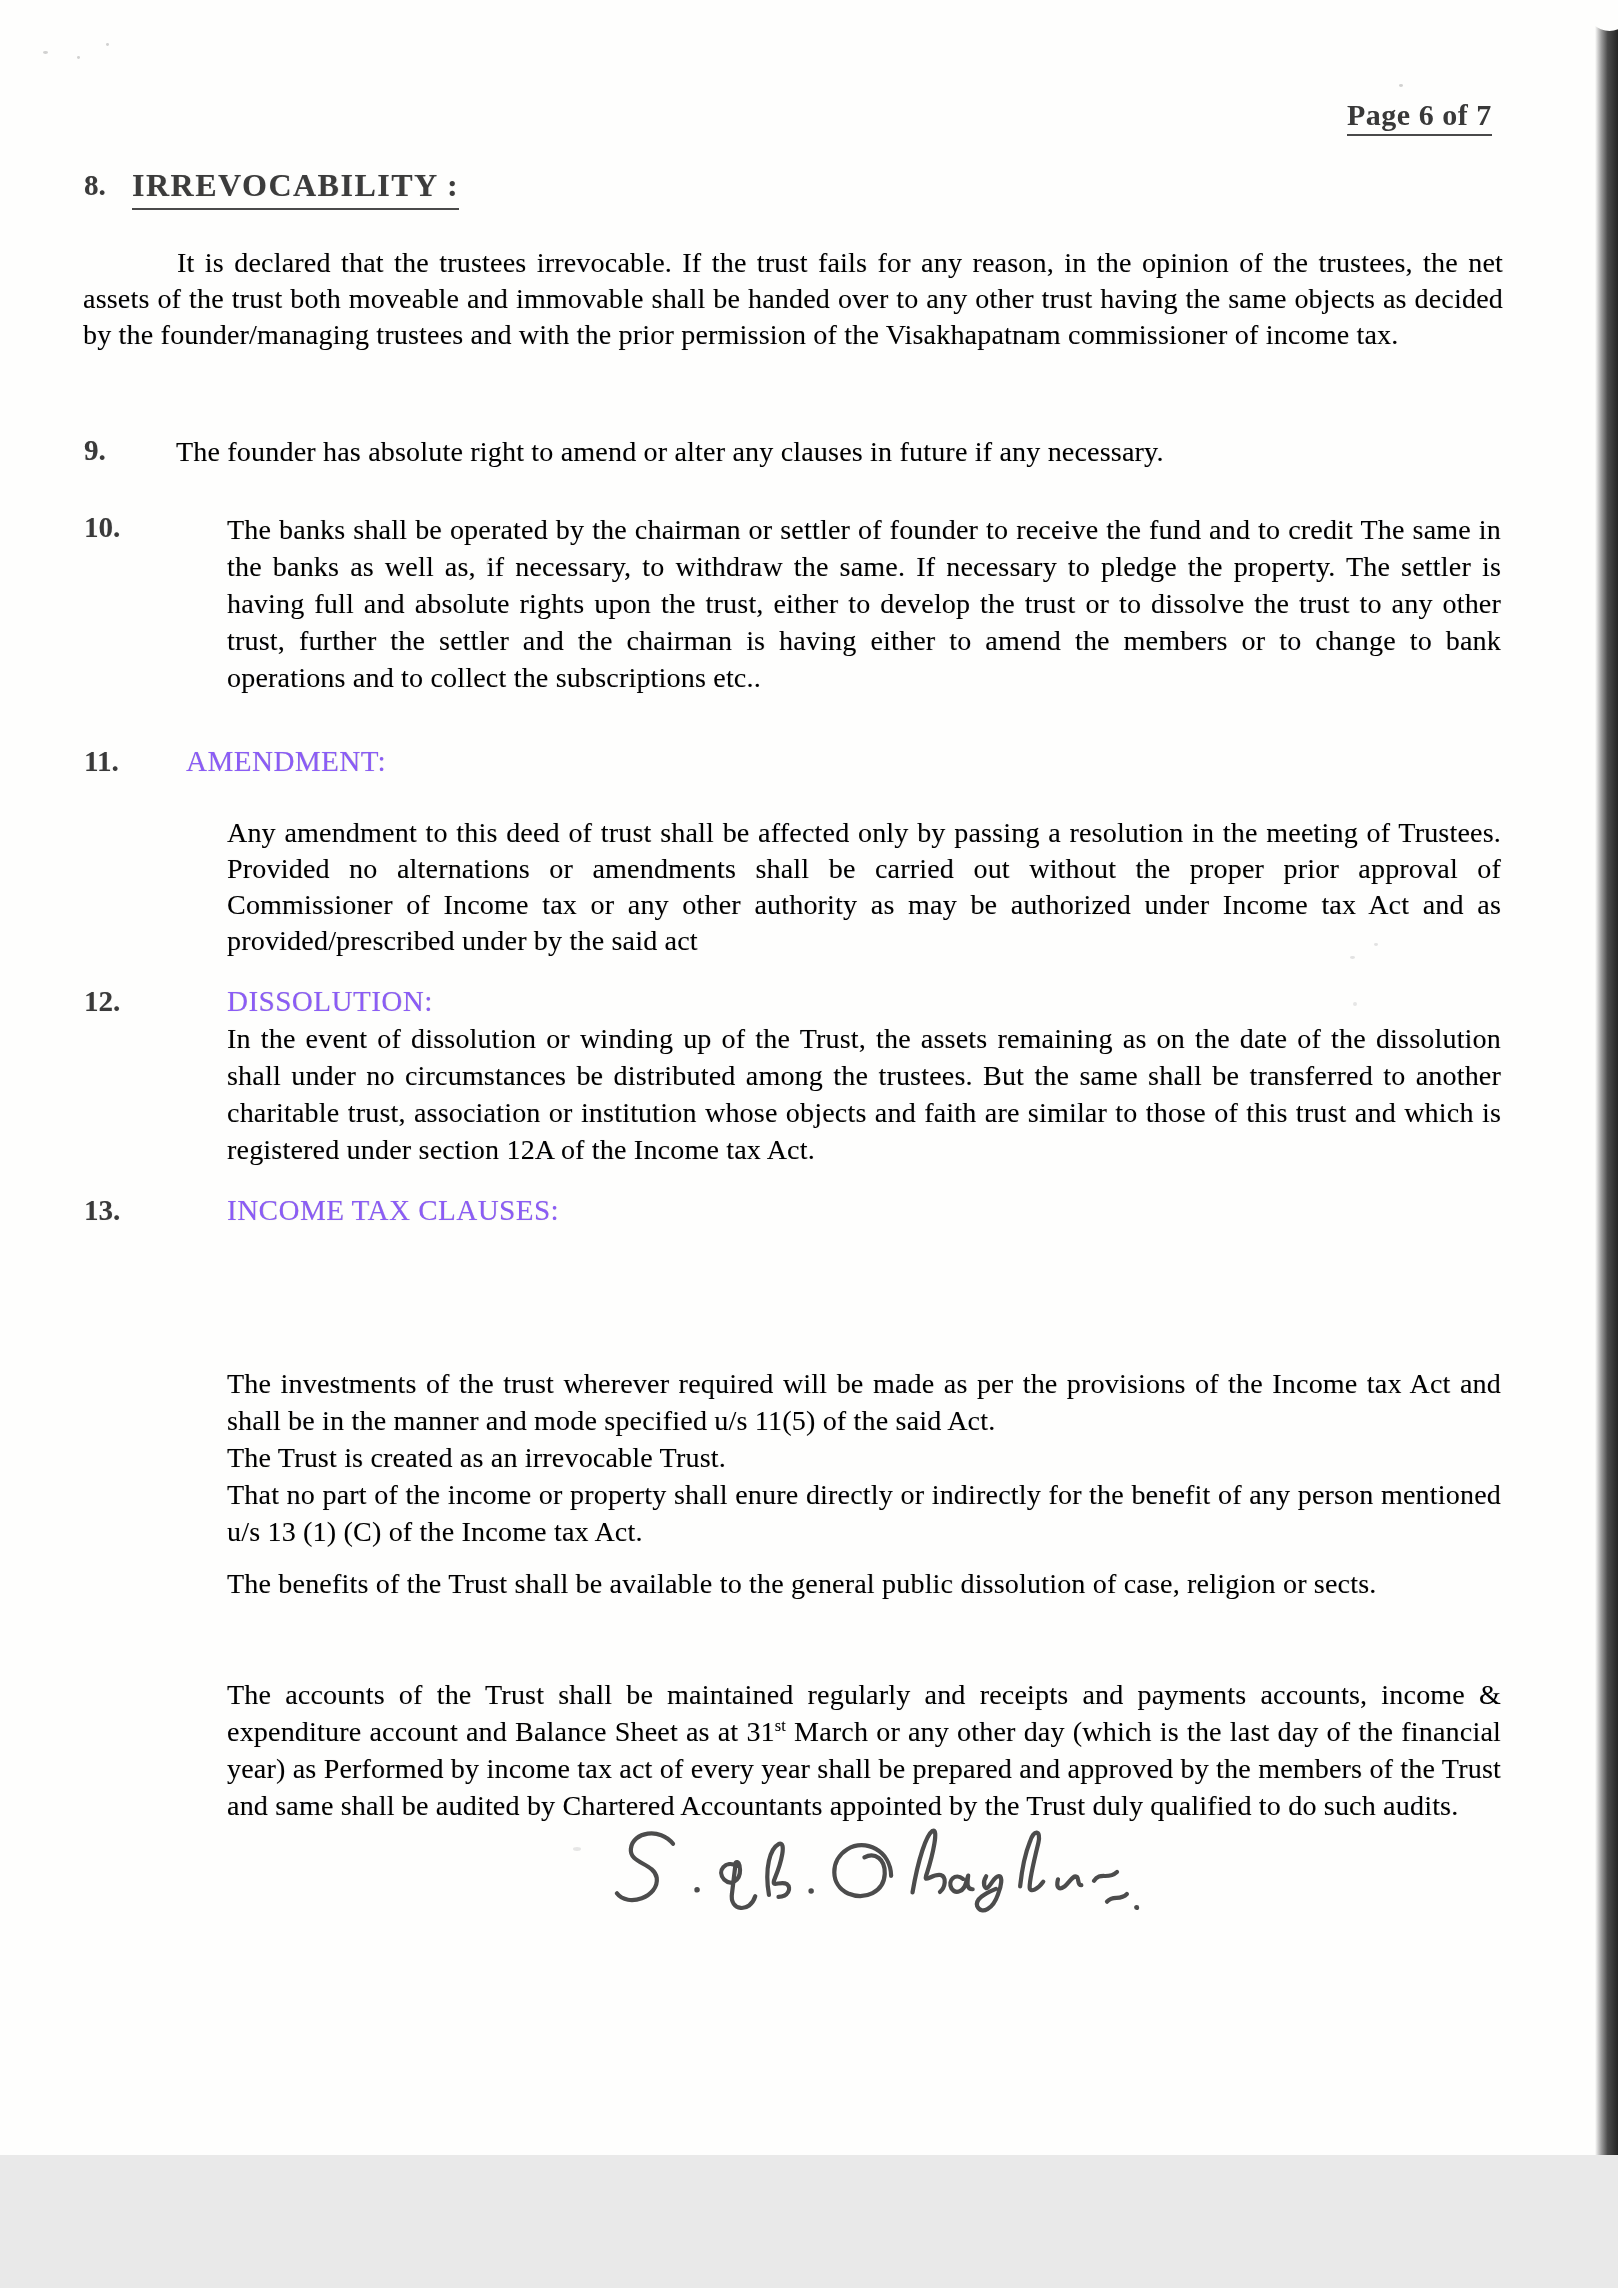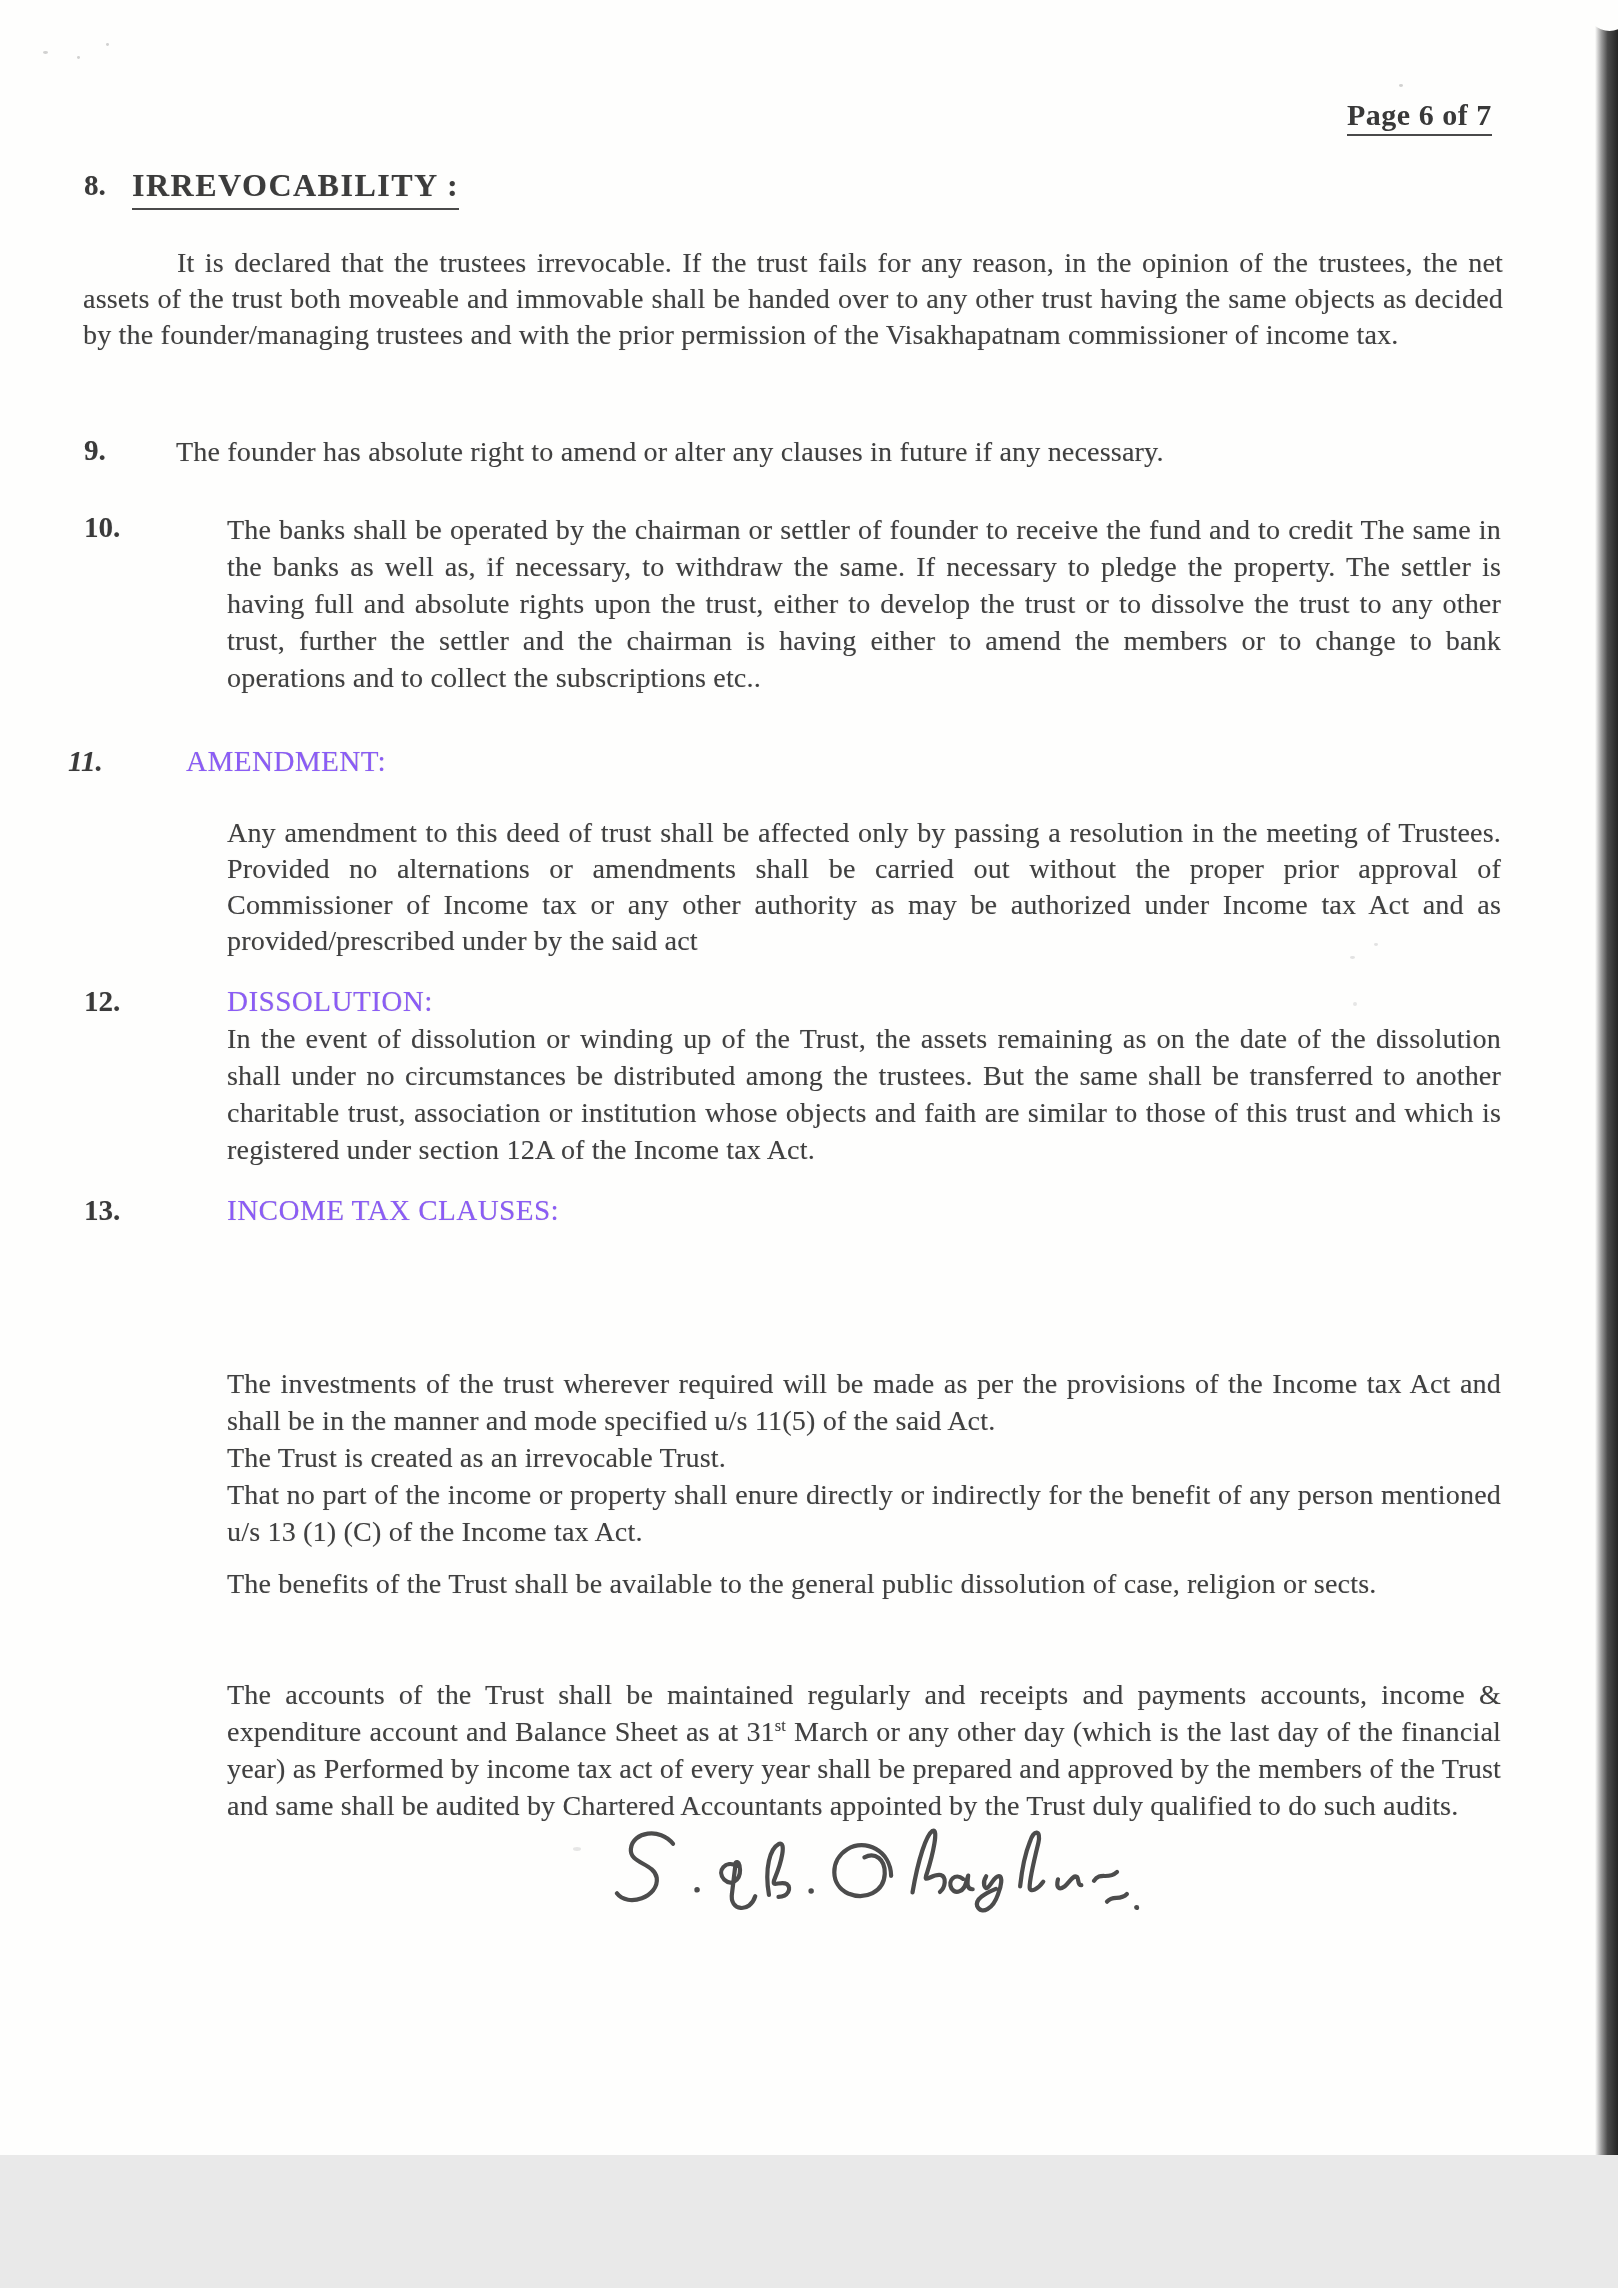--- a/index.html
+++ b/index.html
@@ -6,21 +6,21 @@
   .page {
     position:relative;
     width:1618px; height:2155px;
     margin:0 auto;
     background:#fefefd;
     overflow:hidden;
     font-family:"Liberation Serif","DejaVu Serif",serif;
     color:#414141;
   }
   .abs { position:absolute; margin:0; }
-  .ink { color:#404040; text-shadow:0.3px 0.3px 0.7px rgba(80,80,80,0.35); }
+  .ink { color:#000000; text-shadow:0.3px 0.3px 0.7px rgba(80,80,80,0.35); }
   .body { font-size:28px; line-height:36px; letter-spacing:0.2px; }
   .just { text-align:justify; }
   .num { font-size:29px; font-weight:bold; color:#3a3a3a; }
   .h-main {
     font-size:32px; font-weight:bold; letter-spacing:1.5px; color:#3c3c3c;
     border-bottom:2.9px solid #4a4a4a; padding-bottom:4px;
   }
   .h-sub { font-size:29px; letter-spacing:0.5px; color:#8b5cf6; }
   .page-num {
     font-size:30px; font-weight:bold; color:#393939;
@@ -71,21 +71,21 @@
   <span class="abs num ink" style="left:84px; top:169px;">8.</span>
   <span class="abs h-main ink" style="left:132px; top:167px;">IRREVOCABILITY :</span>
   <p class="abs body just ink" style="left:83px; top:245px; width:1420px; text-indent:94px;">It is declared that the trustees irrevocable. If the trust fails for any reason, in the opinion of the trustees, the net assets of the trust both moveable and immovable shall be handed over to any other trust having the same objects as decided by the founder/managing trustees and with the prior permission of the Visakhapatnam commissioner of income tax.</p>
 
   <span class="abs num ink" style="left:84px; top:434px;">9.</span>
   <p class="abs body ink" style="left:176px; top:434px; width:1333px;">The founder has absolute right to amend or alter any clauses in future if any necessary.</p>
 
   <span class="abs num ink" style="left:84px; top:511px;">10.</span>
   <p class="abs body just ink" style="left:227px; top:511px; width:1274px; line-height:37px;">The banks shall be operated by the chairman or settler of founder to receive the fund and to credit The same in the banks as well as, if necessary, to withdraw the same. If necessary to pledge the property. The settler is having full and absolute rights upon the trust, either to develop the trust or to dissolve the trust to any other trust, further the settler and the chairman is having either to amend the members or to change to bank operations and to collect the subscriptions etc..</p>
 
-  <span class="abs num ink" style="left:68px; top:745px;font-style:italic;">11.</span>
+  <span class="abs num ink" style="left:84px; top:745px;">11.</span>
   <span class="abs h-sub ink" style="left:186px; top:745px;">AMENDMENT:</span>
   <p class="abs body just ink" style="left:227px; top:815px; width:1274px;">Any amendment to this deed of trust shall be affected only by passing a resolution in the meeting of Trustees. Provided no alternations or amendments shall be carried out without the proper prior approval of Commissioner of Income tax or any other authority as may be authorized under Income tax Act and as provided/prescribed under by the said act</p>
 
   <span class="abs num ink" style="left:84px; top:985px;">12.</span>
   <span class="abs h-sub ink" style="left:227px; top:985px;">DISSOLUTION:</span>
   <p class="abs body just ink" style="left:227px; top:1020px; width:1274px; line-height:37px;">In the event of dissolution or winding up of the Trust, the assets remaining as on the date of the dissolution shall under no circumstances be distributed among the trustees. But the same shall be transferred to another charitable trust, association or institution whose objects and faith are similar to those of this trust and which is registered under section 12A of the Income tax Act.</p>
 
   <span class="abs num ink" style="left:84px; top:1194px;">13.</span>
   <span class="abs h-sub ink" style="left:227px; top:1194px;">INCOME TAX CLAUSES:</span>
 

